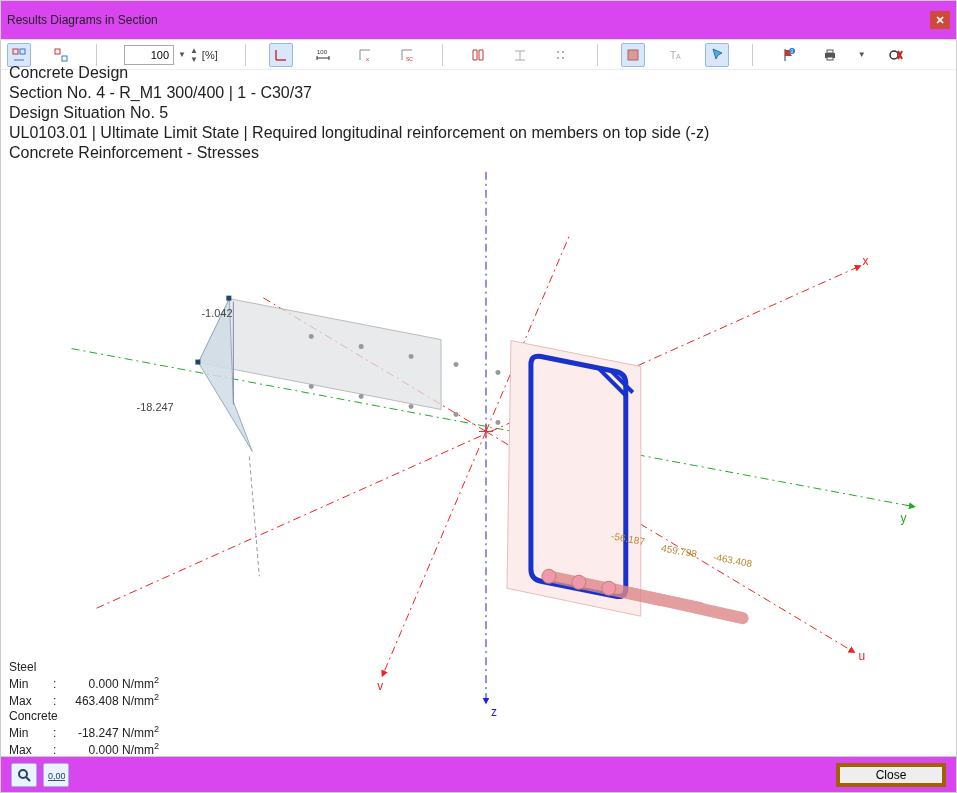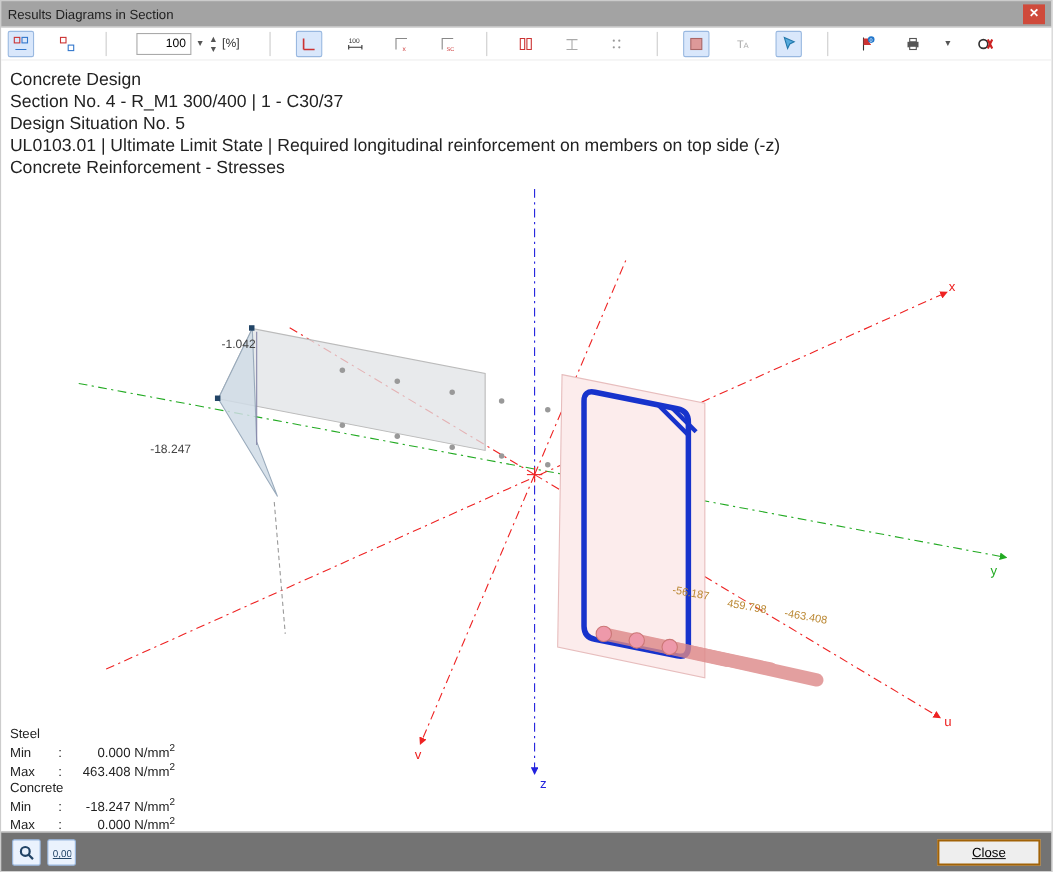--- a/index.html
+++ b/index.html
@@ -1,18 +1,18 @@
 <!DOCTYPE html>
 <html><head>
 <meta charset="utf-8">
 <style>
   * { box-sizing: border-box; margin: 0; padding: 0; }
   body { font-family: "Segoe UI", Arial, sans-serif; font-size: 11.5px; color: #222; background: #fff; width: 957px; height: 793px; position: relative; border: 1px solid #ccc; }
   
-  .titlebar { height: 24px; background: #a3a3a3; border-bottom: 1px solid #ddd; display: flex; align-items: center; padding: 0 6px; }
+  .titlebar { height: 39px; background: #d946ef; border-bottom: 1px solid #ddd; display: flex; align-items: center; padding: 0 6px; }
   .titlebar .title { flex: 1; font-size: 12px; }
   .titlebar .close-btn { width: 20px; height: 18px; background: #cf4a3b; color: #fff; display: flex; align-items: center; justify-content: center; font-size: 11px; font-weight: bold; line-height:1;}
   
   .toolbar { height: 30px; display: flex; align-items: center; padding: 2px 6px; gap: 18px; border-bottom: 1px solid #eee;}
   .toolbar .tb-btn { width: 24px; height: 24px; display:flex; align-items:center; justify-content:center; border:1px solid transparent; border-radius:2px; background:#fff;}
   .toolbar .tb-btn.active { border:1px solid #99b8e0; background:#d9e7fb; }
   .toolbar .sep { width:1px; height:22px; background:#ccc; margin:0 5px;}
   .zoom-box { display:flex; align-items:center; gap:4px; border:0; padding:0 4px;}
   .zoom-input { width:50px; height:20px; border:1px solid #aaa; text-align:right; padding-right:4px; font-size:11px;}
   .zoom-caret { font-size:8px; color:#555;}
@@ -21,23 +21,23 @@
   .drop { font-size:8px; color:#555; margin-left:-2px;}
   
   .info { position:absolute; left:8px; top:62px; font-size:16px; line-height:1.25; text-align:left;}
   
   .legend { position:absolute; left:8px; bottom:34px; font-size:12px; line-height:1.25;}
   .legend .label { display:inline-block; width:44px;}
   .legend .colon { display:inline-block; width:10px;}
   .legend .val { display:inline-block; width:96px; text-align:right; font-variant-numeric: tabular-nums;}
   .legend sup { font-size:0.75em;}
   
-  .bottom-bar { position:absolute; left:0; right:0; bottom:0; height:36px; border-top:1px solid #ccc; display:flex; align-items:center; padding:16px 10px; gap:6px; background:#737373;text-decoration:underline;}
+  .bottom-bar { position:absolute; left:0; right:0; bottom:0; height:36px; border-top:1px solid #ccc; display:flex; align-items:center; padding:16px 10px; gap:6px; background:#d946ef;}
   .bottom-bar .sq { width:26px; height:24px; border:1px solid #99b8e0; background:#eaf2fd; display:flex; align-items:center; justify-content:center; border-radius:2px;}
-  .bottom-bar .close-big { margin-left:auto; width:94px; height:24px; border:2px solid #a16207; background:#eee; font-size:12px;}
+  .bottom-bar .close-big { margin-left:auto; width:110px; height:24px; border:4px solid #a16207; background:#eee; font-size:12px;}
   
   .canvas { position:absolute; left:0; top:56px; right:0; bottom:36px; }
   .canvas svg { width:100%; height:100%; }
   .axis-lbl { font-size:12px; font-family: Arial; }
   .val-lbl { font-size:11px; font-family: Arial; fill:#444;}
   .val-lbl2 { font-size:10px; font-family: Arial; fill:#b83;}
   .dpt { fill:#999;}
   .dashdotr { stroke-dasharray: 8 4 2 4; stroke:#e22; stroke-width:1;}
   .dashdotg { stroke-dasharray: 8 4 2 4; stroke:#2a2; stroke-width:1;}
   .dashdotb { stroke-dasharray: 8 4 2 4; stroke:#22d; stroke-width:1;}

